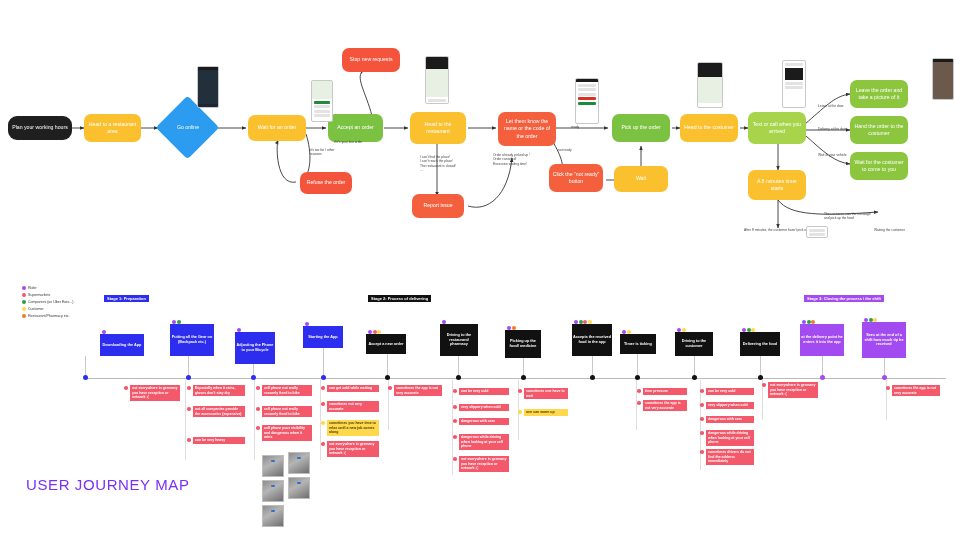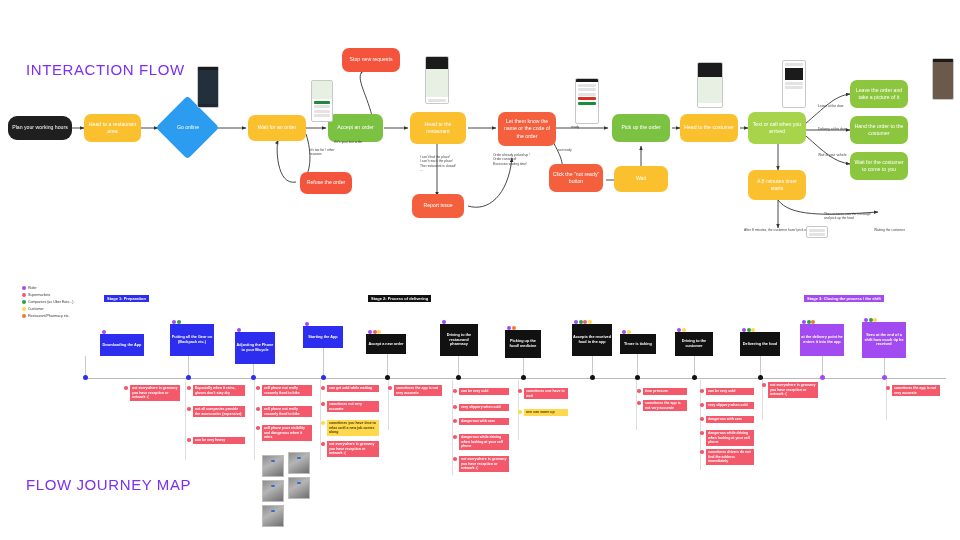--- a/index.html
+++ b/index.html
@@ -149,22 +149,21 @@
     width: 18%; height: 14%;
     background: #2f6fd0;
     border-radius: 1px;
   }
 </style>
 </head>
 <body>
 
 <div id="board">
 
-  <div class="board-title" style="left:26px; top:61px;">INTERACTION FLOW</div>
-  <div class="board-title" style="left:26px; top:476px;">FLOW JOURNEY MAP</div>
+  <div class="board-title" style="left:26px; top:476px;">USER JOURNEY MAP</div>
 
   <svg class="wires">
     <defs>
       <marker id="ah" markerWidth="6" markerHeight="6" refX="4.6" refY="2" orient="auto">
         <path d="M0,0 L5,2 L0,4 z" fill="#333"></path>
       </marker>
     </defs>
     <g stroke="#333" stroke-width="0.9" fill="none" marker-end="url(#ah)">
       <path d="M72,128 L84,128"></path>
       <path d="M141,128 L158,128"></path>

